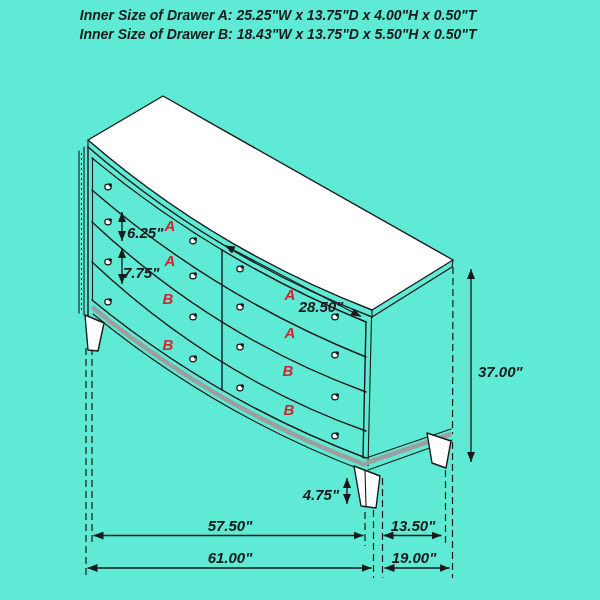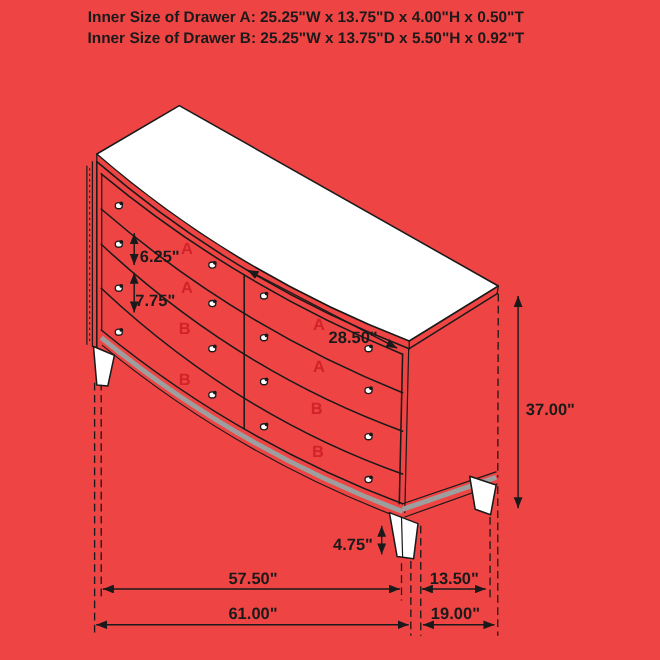--- a/index.html
+++ b/index.html
@@ -1,18 +1,18 @@
 <!DOCTYPE html>
 <html style="--line: #1a1a1a; --red: #d2232a; --molding: #9e9e9e;"><head>
 <meta charset="utf-8">
 <style>
   :root{ --line:#1a1a1a; --red:#d2232a; --molding:#9e9e9e; }
   html,body{margin:0;padding:0;background:#fff;}
-  .stage{position:relative;width:600px;height:600px;background:#ef4444;overflow:hidden;
-         font-family:"Liberation Sans",sans-serif;}
+  .stage{position:relative;width:600px;height:600px;background:#5eead4;overflow:hidden;
+         font-family:"Liberation Sans",sans-serif;font-style:italic;}
   .hdr{position:absolute;top:6px;left:0;width:556px;text-align:center;
        font-weight:bold;font-size:14px;line-height:18.5px;color:var(--line);}
   svg{position:absolute;top:0;left:0;}
   .ln{stroke:var(--line);stroke-width:1.4;fill:none;stroke-linecap:round;stroke-linejoin:round;}
   .thin{stroke-width:1.1;}
   .fillw{fill:#fff;}
   .dash{stroke:var(--line);stroke-width:1.2;fill:none;stroke-dasharray:7 4;}
   .dashfine{stroke:var(--line);stroke-width:1;fill:none;stroke-dasharray:2 3;}
   .mold{stroke:var(--molding);stroke-width:4.5;fill:none;}
   .dim{stroke:var(--line);stroke-width:1.3;fill:none;}
@@ -22,21 +22,21 @@
   .knob-dot{fill:var(--line);}
   .ah{fill:var(--line);}
 </style>
 </head>
 <body>
 
 <div class="stage">
 
   <div class="hdr">
     <div>Inner Size of Drawer A: 25.25"W x 13.75"D x 4.00"H x 0.50"T</div>
-    <div>Inner Size of Drawer B: 25.25"W x 13.75"D x 5.50"H x 0.92"T</div>
+    <div>Inner Size of Drawer B: 18.43"W x 13.75"D x 5.50"H x 0.50"T</div>
   </div>
 
   <svg width="600" height="600" viewBox="0 0 600 600">
     <defs>
       <marker id="ah" viewBox="0 0 10 8" refX="10" refY="4" markerWidth="10" markerHeight="8" markerUnits="userSpaceOnUse" orient="auto-start-reverse">
         <path d="M0,0 L10,4 L0,8 Z" class="ah"></path>
       </marker>
     </defs>
 
     <path class="dash" d="M453,267 L452.5,434"></path>

